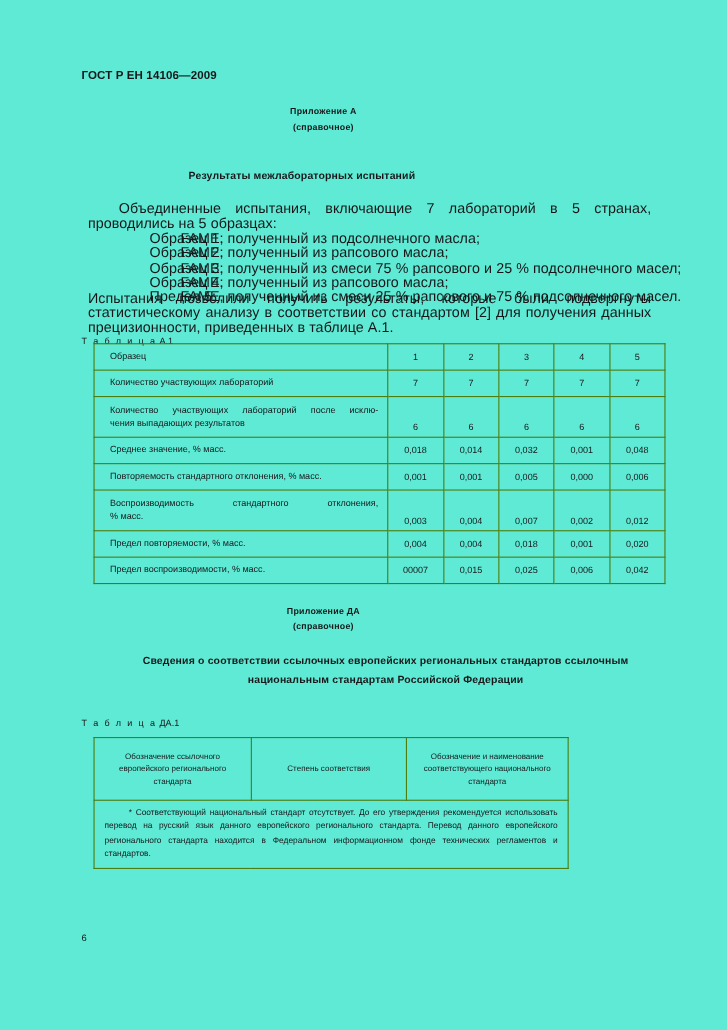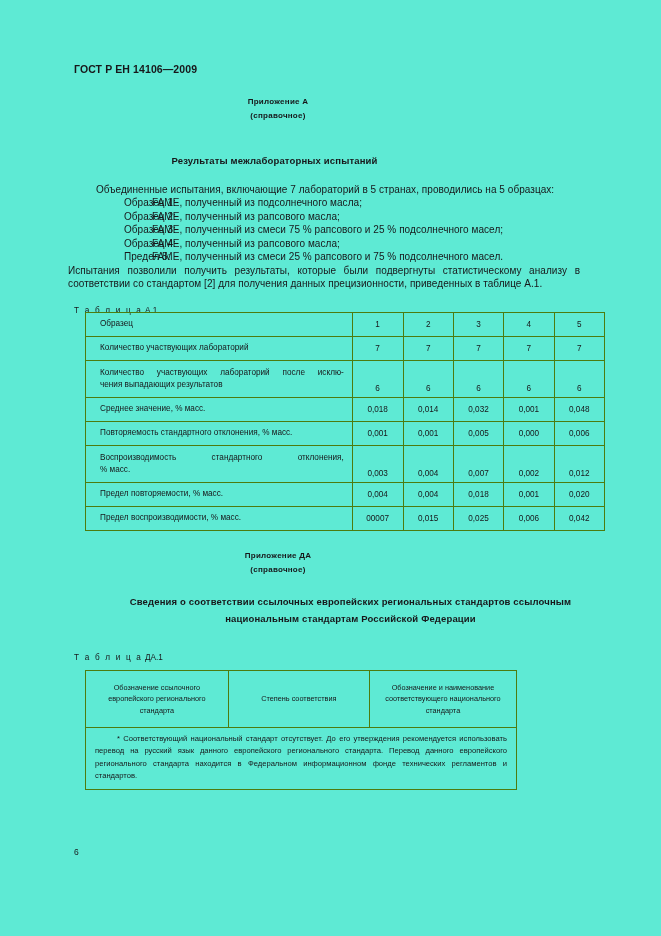--- a/index.html
+++ b/index.html
@@ -31,21 +31,21 @@
     top: 63px;
     font-size: 10.5px;
     font-weight: bold;
     letter-spacing: 0.1px;
     white-space: nowrap;
   }
 
   
   .annex-block {
     position: absolute;
-    left: 0;
+    left: 16px;
     width: 556px;
     text-align: center;
     font-size: 8px;
     font-weight: bold;
     line-height: 13.5px;
     letter-spacing: 0.25px;
   }
   .annex-a  { top: 95px; }
   .annex-da { top: 549px; }
 
@@ -64,23 +64,23 @@
     top: 593px;
     line-height: 17px;
     padding: 0 98px;
     width: 505px;
     box-sizing: content-box;
   }
 
   
   .body-text {
     position: absolute;
-    left: 68px;
+    left: 80px;
     width: 512px;
-    font-size: 10px;
+    font-size: 13px;
     line-height: 13.4px;
     text-align: justify;
     letter-spacing: 0.05px;
   }
   .para-intro { top: 183px; }
   .para-intro .lead { text-indent: 28px; display: block; }
   .sample-line { display: block; text-indent: 28px; white-space: nowrap; }
   .sample-line .lbl { display: inline-block; width: 56px; }
   .para-stat {
     top: 264px;

